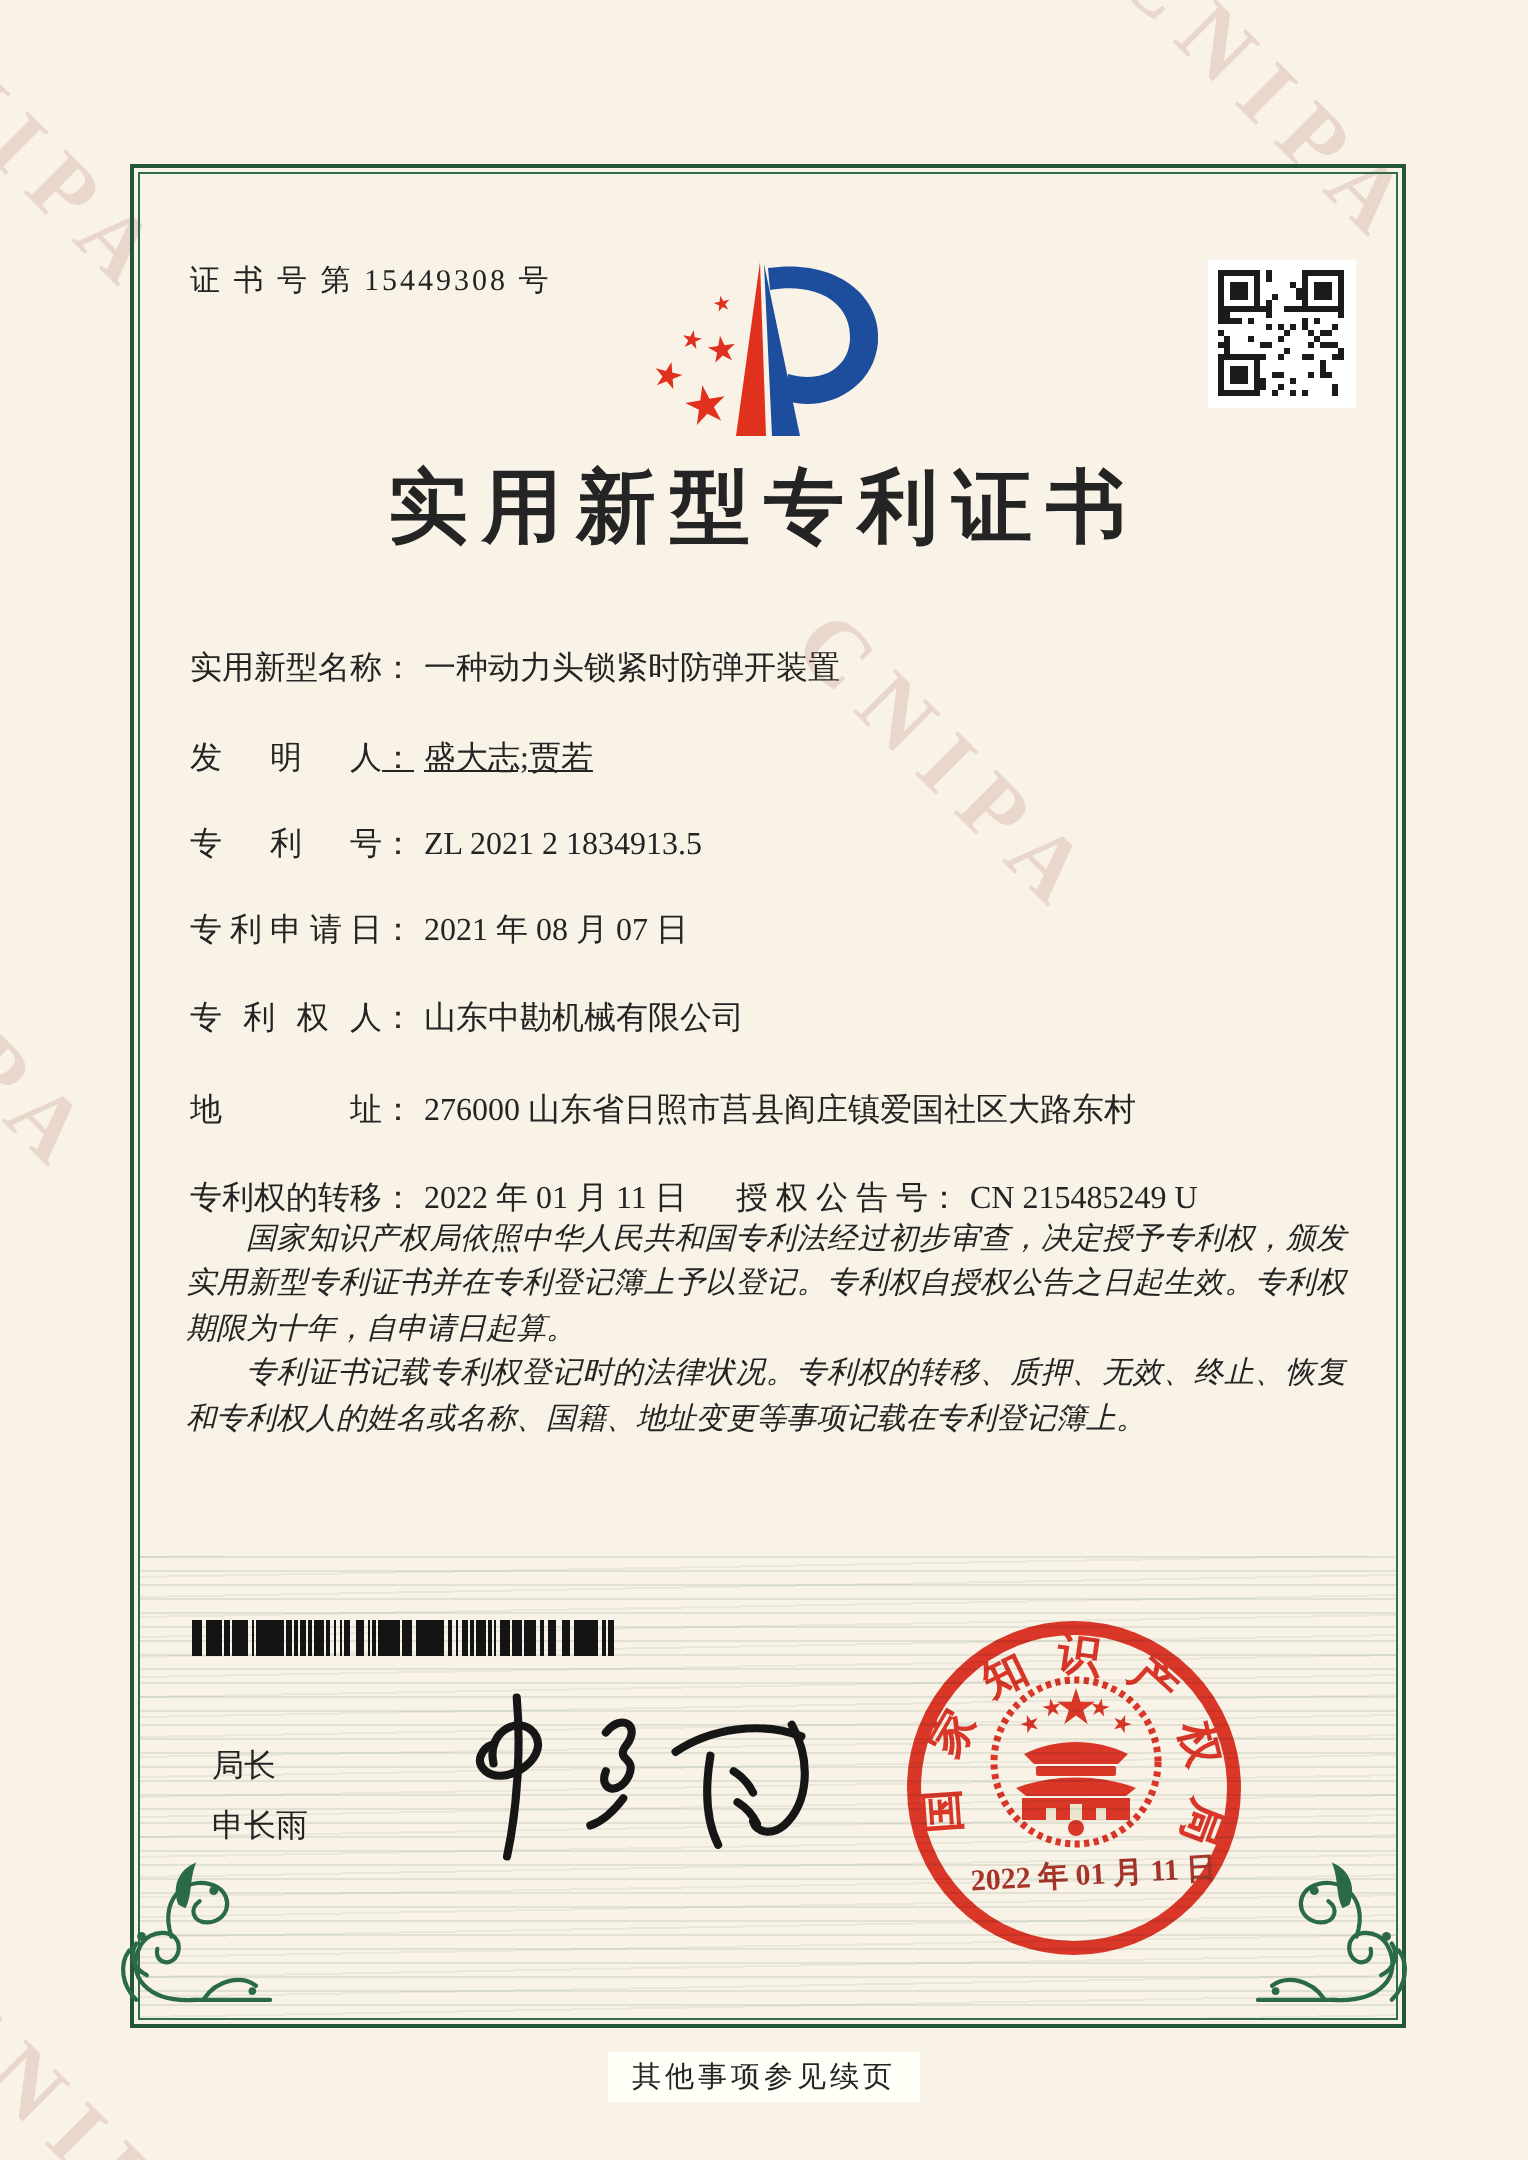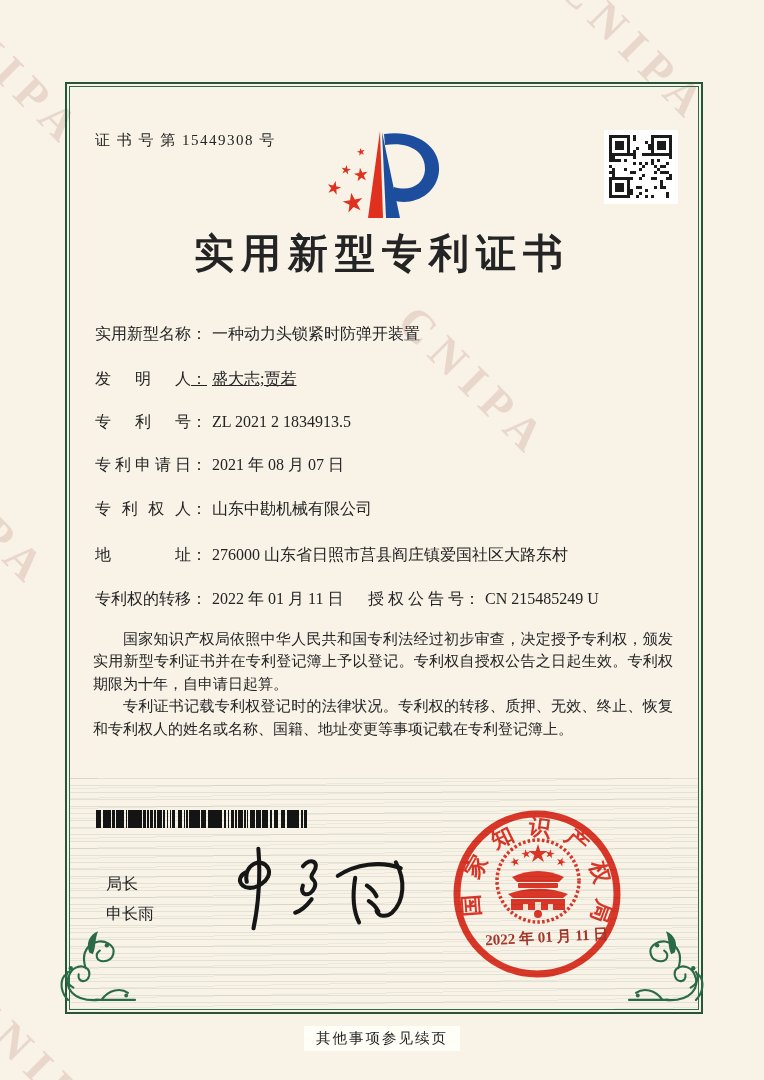--- a/index.html
+++ b/index.html
@@ -31,22 +31,22 @@
   .qr .grid{position:absolute; left:5px; top:5px; width:63px; height:63px;}
   .qr i{position:absolute; width:3px; height:3px; background:#1b1b1b;}
   .title{
     position:absolute; left:65px; width:634px; top:226px; text-align:center;
     font-size:40px; font-weight:700; letter-spacing:7px; white-space:nowrap;
   }
   .row{position:absolute; left:95px; font-size:16px; white-space:nowrap;}
   .flabel{display:inline-block; width:96px; text-align:justify; text-align-last:justify; vertical-align:top;}
   .fvalue{margin-left:5px;}
   .grant-right{position:absolute; left:273px; top:0;}
-  .paras{position:absolute; left:93px; top:628px; width:580px; font-size:15px;
-    line-height:22.4px; text-align:justify;}
+  .paras{position:absolute; left:93px; top:609px; width:580px; font-size:15px;
+    line-height:22.4px; text-align:justify;font-style:italic;}
   .paras p{margin:0; text-indent:2em;}
   .barcode{position:absolute; left:100px; top:810px; width:210px; height:18px;}
   .barcode i{position:absolute; top:0; bottom:0; background:#141414;}
   .signer{position:absolute; left:106px; top:869px; font-size:16px; line-height:30px;}
   .sig{position:absolute; left:213px; top:843px;}
   .flourish{position:absolute; left:46px; top:926px;}
   .flourish.right{left:628px; transform:scaleX(-1);}
   .seal{position:absolute; left:437px; top:794px; opacity:0.93; mix-blend-mode:multiply;}
   .pageinfo{position:absolute; left:65px; width:634px; top:982px; text-align:center; font-size:14px; letter-spacing:2px;}
   .note{position:absolute; left:0; width:764px; top:1026px; text-align:center;}

